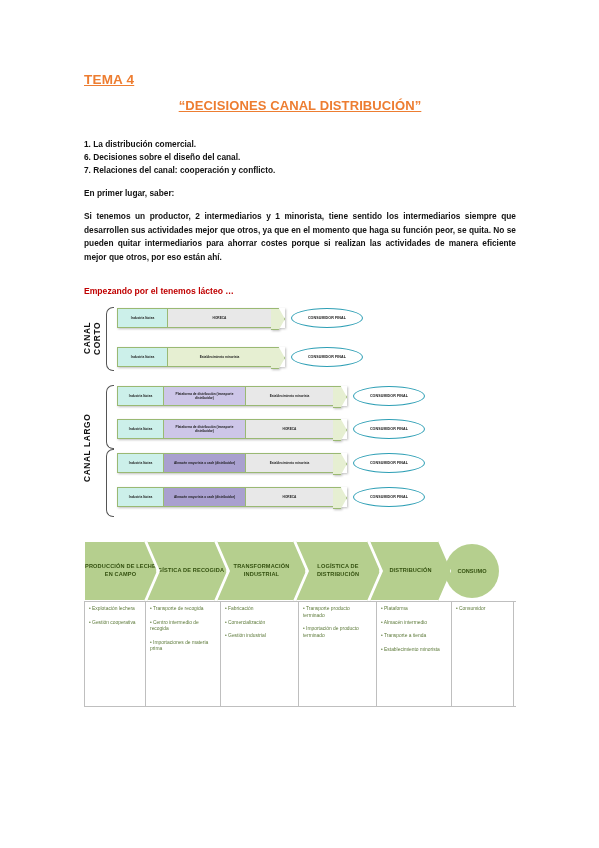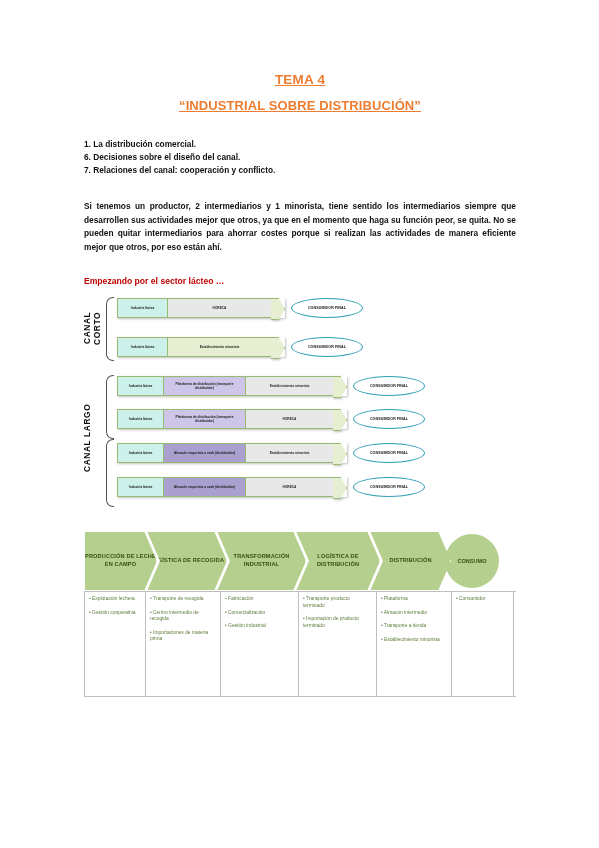--- a/index.html
+++ b/index.html
@@ -4,21 +4,21 @@
 <style>
   html,body{margin:0;padding:0;background:#f0f0f0;}
   body{font-family:"Liberation Sans",sans-serif;}
   .page{
     position:relative;width:599px;height:848px;background:#ffffff;
     margin:0 auto;overflow:hidden;
   }
   .content{position:absolute;left:84px;top:0;width:432px;}
 
   h1.tema{
-    margin:0;padding:0;text-align:center;color:#ED7D31;
+    margin:0;padding:0;color:#ED7D31;
     font-size:13.5px;font-weight:bold;text-decoration:underline;
     letter-spacing:.2px;
   }
   h2.subtitle{
     margin:0;padding:0;text-align:center;color:#ED7D31;
     font-size:13px;font-weight:bold;text-decoration:underline;
     letter-spacing:.1px;
   }
   .indice{color:#1F3864;font-weight:bold;font-size:9.5px;}
   .idx-list{list-style:none;margin:0;padding:0;}
@@ -97,40 +97,41 @@
 </style>
 </head>
 <body>
 
 <div class="page">
   <div class="content">
 
     <div style="height:72px"></div>
     <h1 class="tema">TEMA 4</h1>
     <div style="height:11px"></div>
-    <h2 class="subtitle">“INDUSTRIAL SOBRE DISTRIBUCIÓN”</h2>
+    <h2 class="subtitle">“DECISIONES CANAL DISTRIBUCIÓN”</h2>
 
     <div style="height:16px"></div>
 
     <div style="height:9px"></div>
     <ul class="idx-list">
       <li>1. La distribución comercial.</li>
       <li>6. Decisiones sobre el diseño del canal.</li>
       <li>7. Relaciones del canal: cooperación y conflicto.</li>
     </ul>
 
     <div style="height:11px"></div>
+    <div class="lead">En primer lugar, saber:</div>
 
     <div style="height:12px"></div>
     <div class="para">Si tenemos un productor, 2 intermediarios y 1 minorista, tiene sentido los intermediarios siempre que desarrollen sus actividades mejor que otros, ya que en el momento que haga su función peor, se quita. No se pueden quitar intermediarios para ahorrar costes porque si realizan las actividades de manera eficiente mejor que otros, por eso están ahí.</div>
 
     <div style="height:9px"></div>
 
     <div style="height:13px"></div>
-    <div class="lacteo">Empezando por el sector lácteo …</div>
+    <div class="lacteo">Empezando por el tenemos lácteo …</div>
 
     <div class="canal-block" style="height:72px;margin-top:9px;">
       <div class="canal-label" style="left:-2px;top:2px;height:62px;width:22px;">CANAL CORTO</div>
       <div class="brace" style="left:22px;top:2px;height:62px;"></div>
 
       <div class="chain" style="position:absolute;left:33px;top:3px;">
         <div class="arrowbox">
           <div class="cell ind" style="width:50px;">Industria láctea</div>
           <div class="cell grey" style="width:104px;">HORECA</div>
           <div class="tip"></div>

